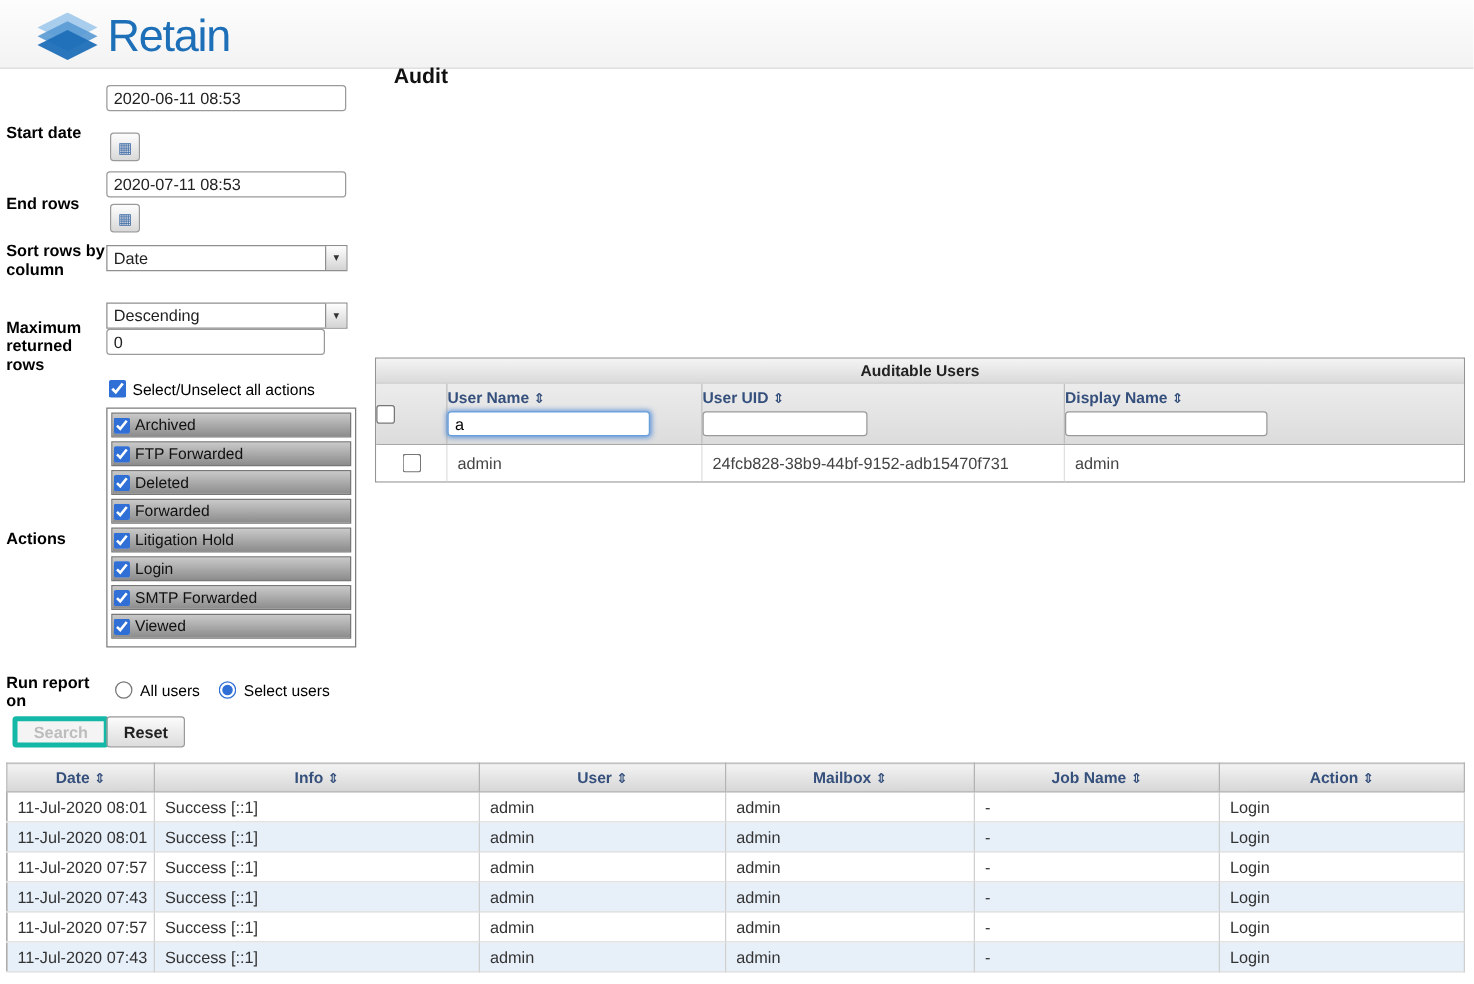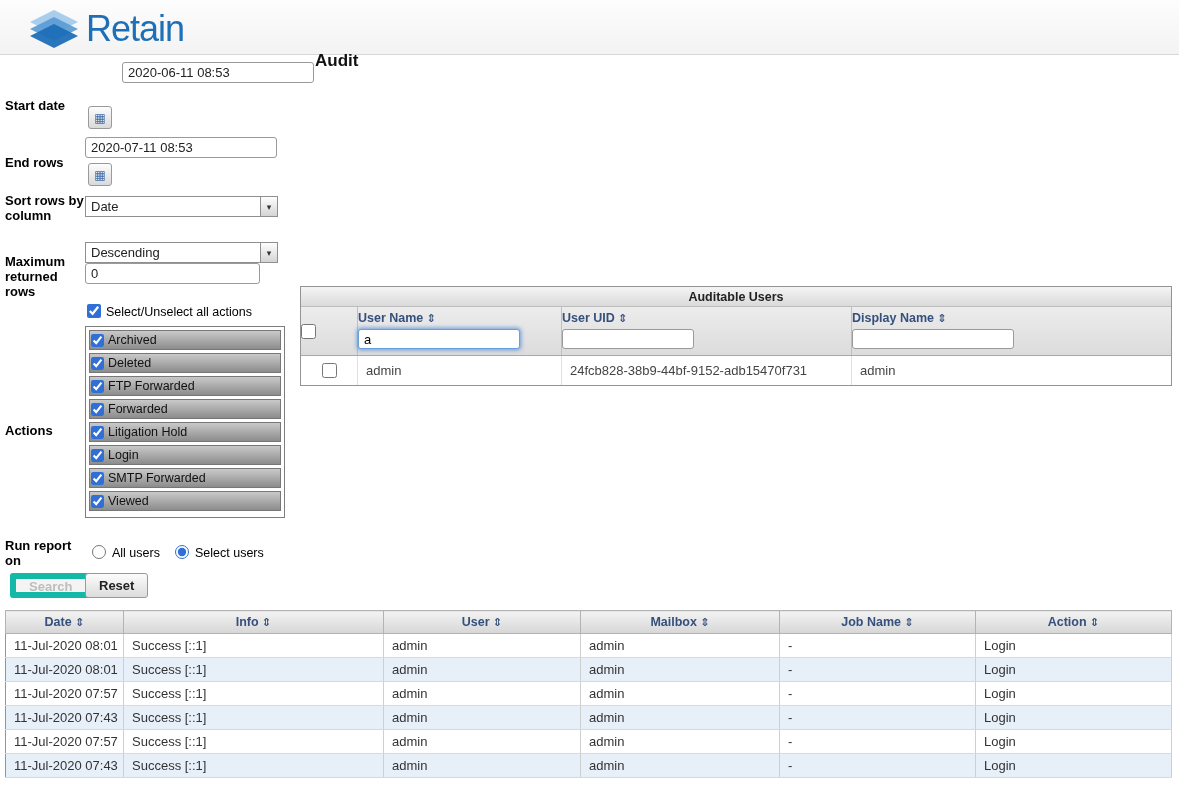--- a/index.html
+++ b/index.html
@@ -35,21 +35,21 @@
   .action-item { display:flex; align-items:center; height:20px; margin-bottom:3px;
                  background:linear-gradient(#c9c9c9,#8c8c8c); border:1px solid #777;
                  cursor:pointer; }
   .action-item input { width:13px; height:13px; margin:0 4px 0 1px; accent-color:#2f6fd6; cursor:pointer; }
   .ai-label { font-size:12.5px; color:#111; }
 
   
   .btn { position:absolute; height:25px; padding:0 13px; font-size:13px; font-weight:bold;
          border:1px solid #999; border-radius:3px; background:linear-gradient(#fcfcfc,#dcdcdc);
          color:#222; cursor:pointer; font-family:inherit; }
-  .btn-disabled { border:6px solid #14b8a6; background:#f4f4f4; color:#bdbdbd; cursor:default; }
+  .btn-disabled { border:4px solid #14b8a6; background:#f4f4f4; color:#bdbdbd; cursor:default; }
 
   
   .au { position:absolute; left:300px; top:286px; width:872px; border:1px solid #949494; background:#fff; }
   .au-title { height:20px; line-height:20px; text-align:center; font-size:12.5px; font-weight:bold;
               color:#222; background:linear-gradient(#f4f4f4,#dadada); border-bottom:1px solid #bdbdbd; }
   .au-head { display:flex; height:48px; background:linear-gradient(#ececec,#dcdcdc); }
   .au-col { display:flex; flex-direction:column; justify-content:flex-start; }
   .au-col + .au-col { border-left:1px solid #bfbfbf; }
   .au-colname { margin-top:4px; font-size:12.5px; font-weight:bold; color:#35507c; }
   .au-filter { margin-top:4px; height:20px; border:1px solid #9a9a9a; border-radius:3px;
@@ -85,21 +85,21 @@
         <polygon points="26,0 50,12 26,24 2,12" fill="#a9cdec"></polygon>
         <polygon points="26,7 50,19 26,31 2,19" fill="#5b9bd5" opacity="0.92"></polygon>
         <polygon points="26,14 50,26 26,38 2,26" fill="#1d6fb8" opacity="0.95"></polygon>
       </svg>
       <span class="logo-text">Retain</span>
     </div>
     <div class="page-title">Audit</div>
   </div>
 
   <div class="lbl" style="left:5px;top:98px;width:78px">Start date</div>
-  <input class="txt" style="left: 85px; top: 62px; width: 192px; margin-left: 37px;" value="2020-06-11 08:53">
+  <input class="txt" style="left: 85px; top: 68px; width: 192px;" value="2020-06-11 08:53">
   <div class="calbtn" style="left:88px;top:106px">
     <span>▦</span>
   </div>
 
   <input class="txt" style="left: 85px; top: 137px; width: 192px;" value="2020-07-11 08:53">
   <div class="lbl" style="left:5px;top:155px;width:78px">End rows</div>
   <div class="calbtn" style="left:88px;top:163px">
     <span>▦</span>
   </div>
 
@@ -120,25 +120,25 @@
   <div class="lbl small" style="left:106px;top:305px">Select/Unselect all actions</div>
 
   <div class="lbl" style="left:5px;top:423px">Actions</div>
   <div class="listbox">
     <div class="action-item">
       <input type="checkbox" checked="" style="">
       <span class="ai-label">Archived</span>
     </div>
     <div class="action-item">
       <input type="checkbox" checked="" style="">
+      <span class="ai-label">FTP Forwarded</span>
+    </div>
+    <div class="action-item">
+      <input type="checkbox" checked="" style="">
       <span class="ai-label">Deleted</span>
-    </div>
-    <div class="action-item">
-      <input type="checkbox" checked="" style="">
-      <span class="ai-label">FTP Forwarded</span>
     </div>
     <div class="action-item">
       <input type="checkbox" checked="" style="">
       <span class="ai-label">Forwarded</span>
     </div>
     <div class="action-item">
       <input type="checkbox" checked="" style="">
       <span class="ai-label">Litigation Hold</span>
     </div>
     <div class="action-item">

